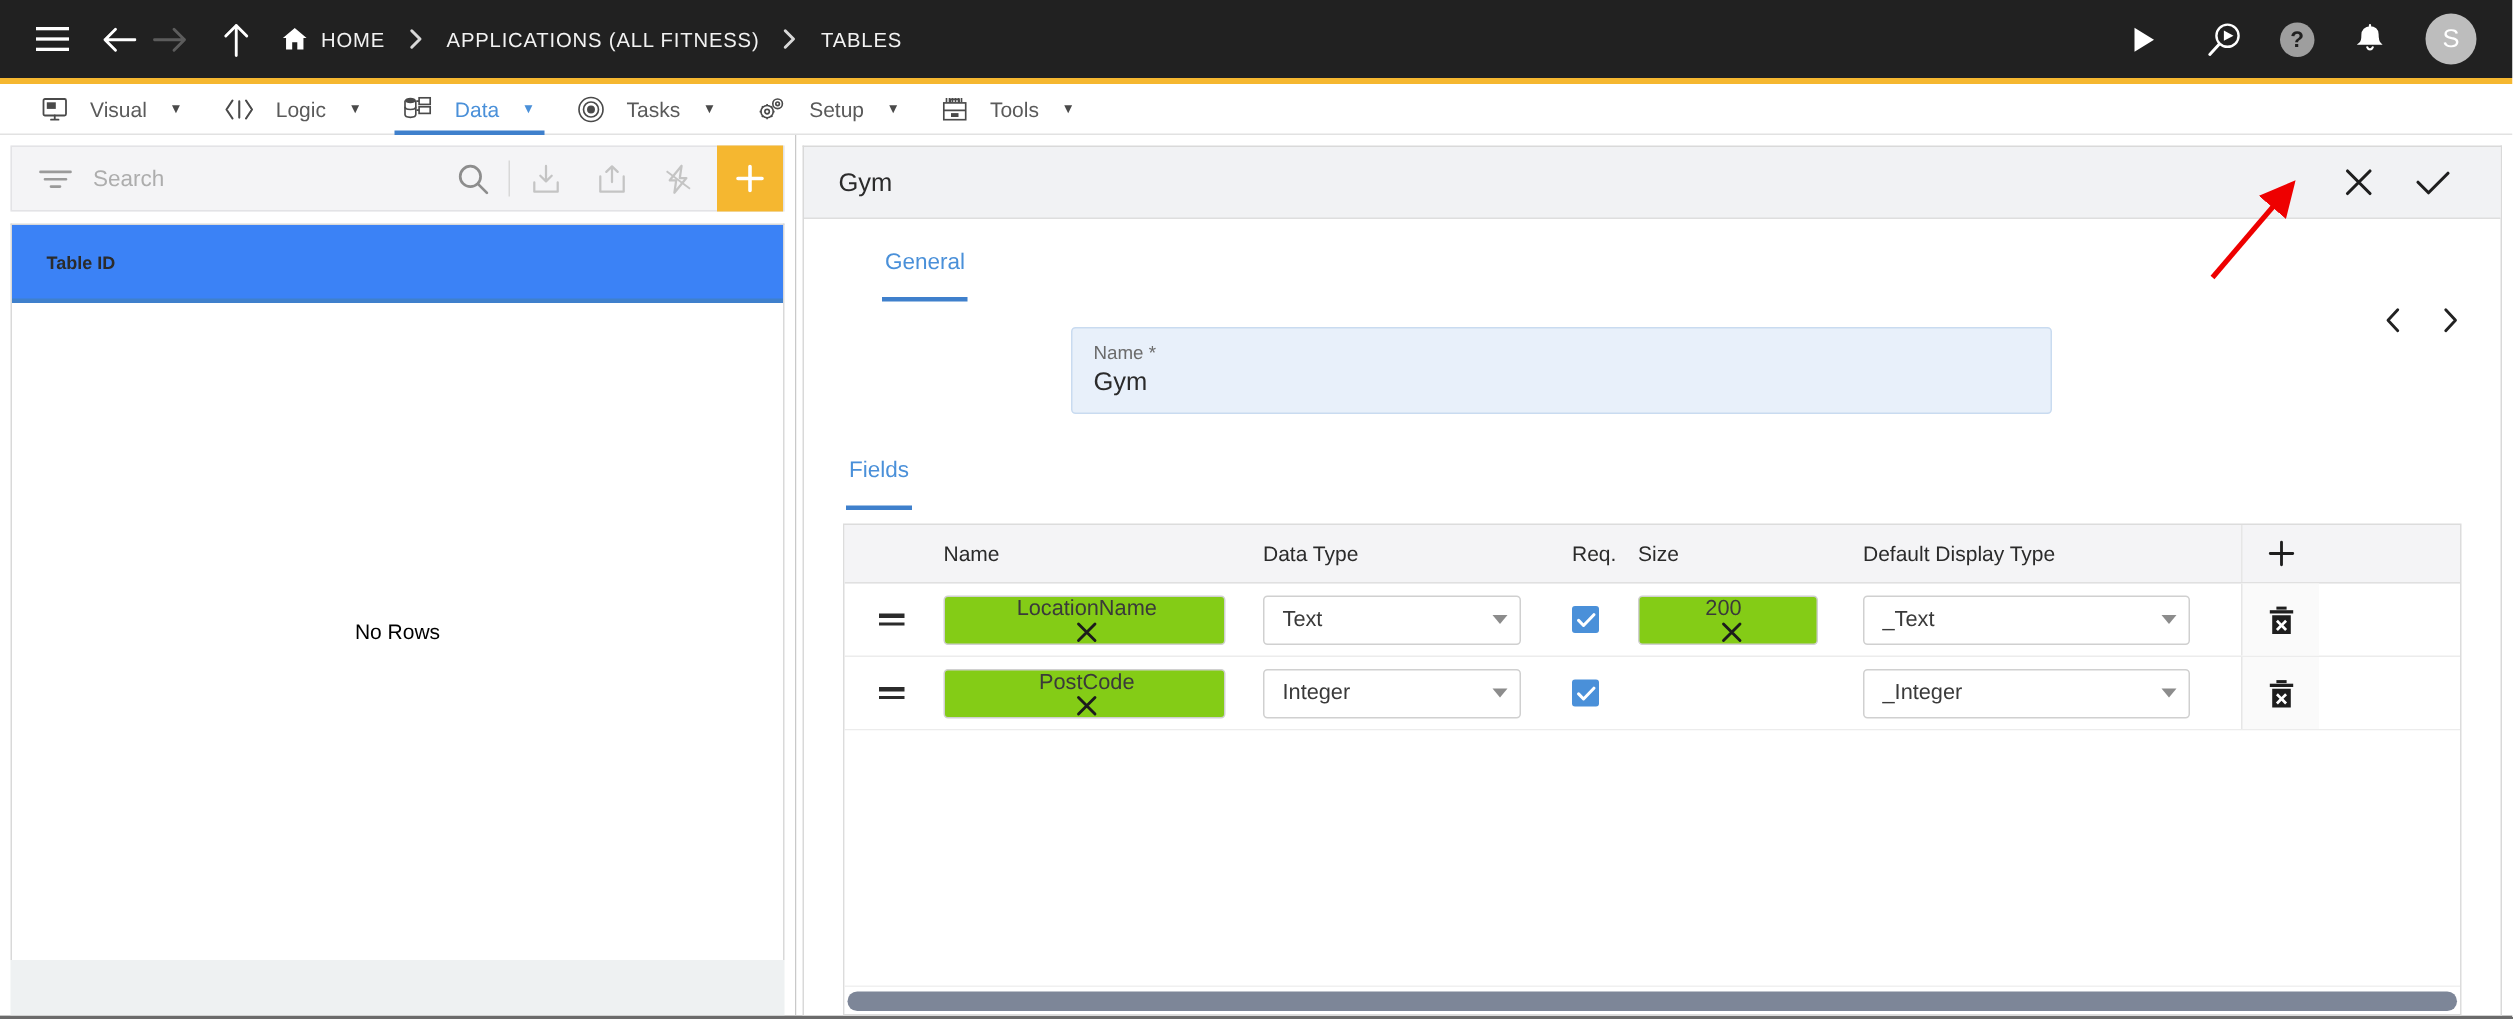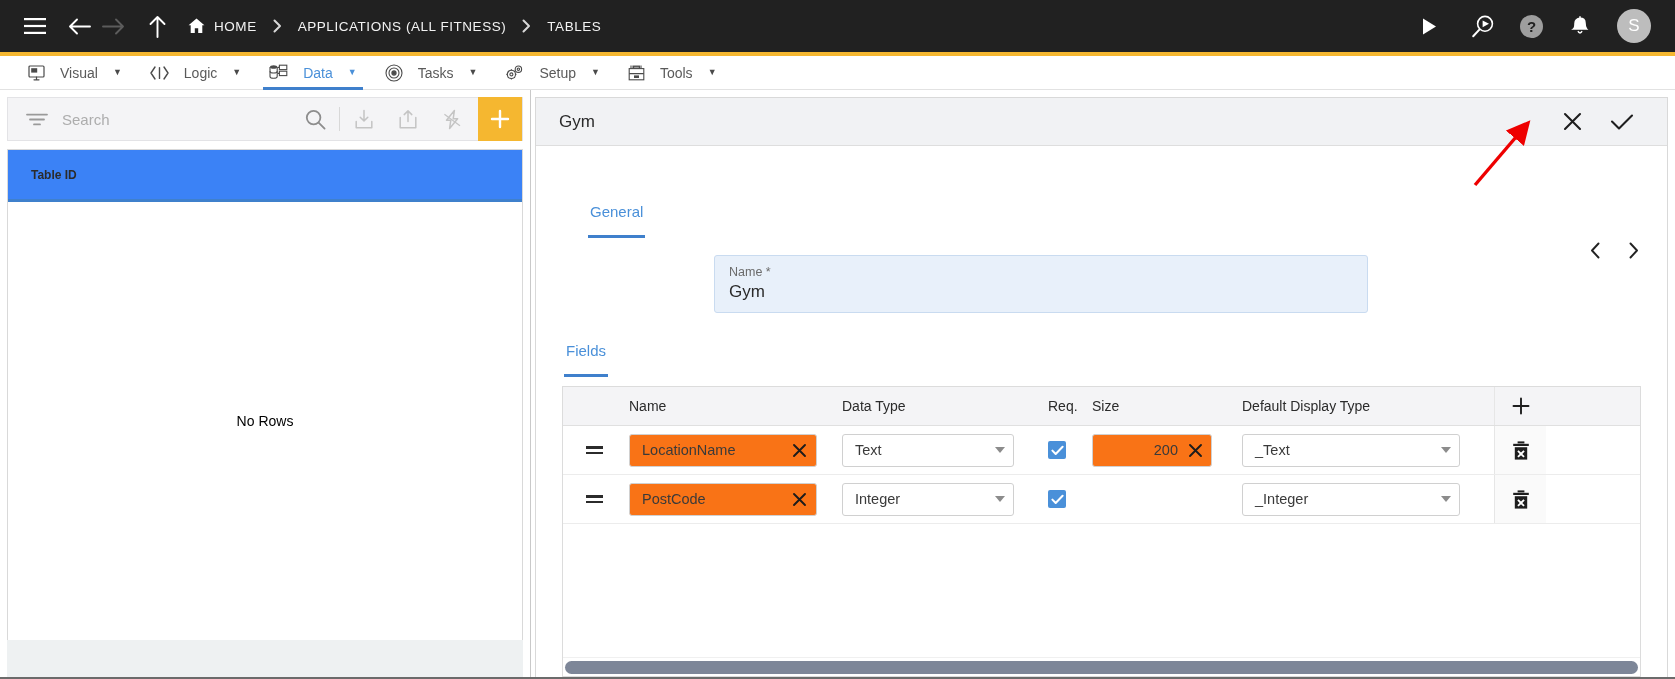--- a/index.html
+++ b/index.html
@@ -147,21 +147,21 @@
 
   
   .right-panel {
     flex: 1 1 auto; display: flex; flex-direction: column;
     background: #ffffff; padding: 7px 7px 0 4px;
     min-width: 0; position: relative;
   }
   .detail-card {
     flex: 1 1 auto; display: flex; flex-direction: column;
     border: 1px solid #d9d9d9; border-bottom: none;
-    min-height: 0; background: #ffffff; gap: 37px;
+    min-height: 0; background: #ffffff;
   }
   .detail-head {
     height: 48px; min-height: 48px;
     background: #f1f2f4; border-bottom: 1px solid #dedede;
     display: flex; align-items: center;
     padding: 0 26px 0 23px;
   }
   .detail-title { font-size: 17px; color: #2b2b2b; }
   .dh-spacer { flex: 1 1 auto; }
   .dh-btn {
@@ -234,22 +234,22 @@
   .c-act    { width: 52px; display: flex; align-items: center; justify-content: center;
               border-left: 1px solid #e6e6e6; align-self: stretch; background: #fafafa; }
   .ft-head .c-act { background: #f4f4f6; }
   .ft-head .c-name, .ft-head .c-type, .ft-head .c-req,
   .ft-head .c-size, .ft-head .c-ddt { padding-left: 0; }
   .ft-head .c-name { padding-left: 3px; }
   .hdr-txt { display:block; }
 
   .txtbox {
     height: 33px; border: 1px solid #d0d0d0; border-radius: 3px;
-    background: #f97316; display: flex; align-items: center;
-    padding: 0 9px 0 12px; font-size: 14.5px; color: #3a3a3a;
+    background: #84cc16; display: flex; align-items: center;
+    padding: 0 9px 0 12px; font-size: 14.5px; color: #3a3a3a; flex-direction: column;
   }
   .txtbox.w-name { width: 188px; }
   .txtbox.w-size { width: 120px; justify-content: flex-end; padding-right: 8px; }
   .txtbox .val { flex: 1 1 auto; }
   .txtbox.w-size .val { flex: 0 0 auto; margin-right: 10px; }
   .clear-x { color: #1c1c1c; display: flex; align-items: center; }
   .clear-x svg { display: block; }
 
   .selbox {
     height: 33px; border: 1px solid #d0d0d0; border-radius: 3px;

